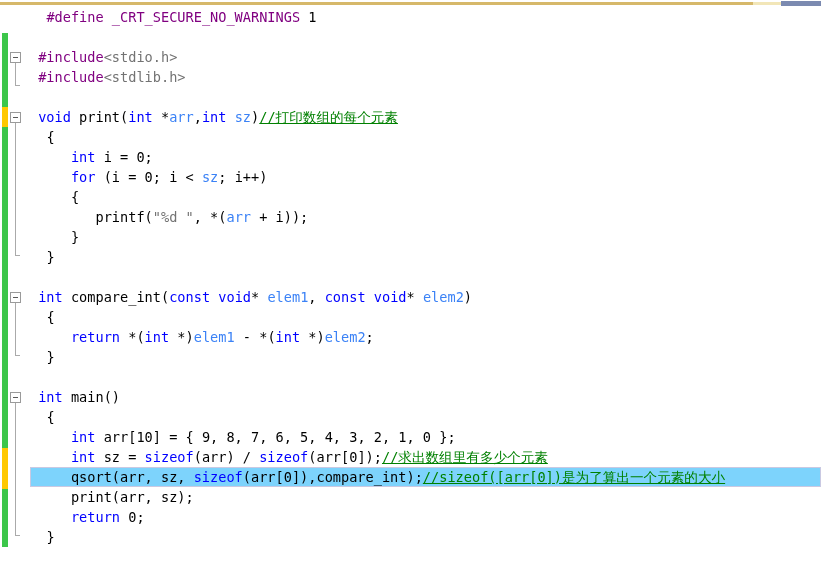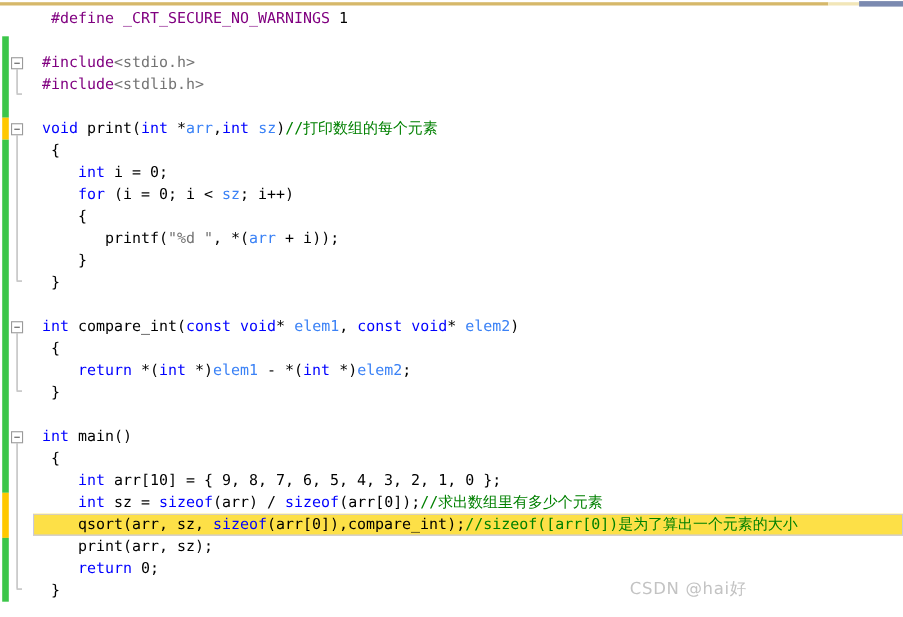--- a/index.html
+++ b/index.html
@@ -114,26 +114,26 @@
     height: 20px;
     white-space: pre;
   }
   .line > span { white-space: pre; }
 
   
   .tok-plain    { color: #000000; }
   .tok-keyword  { color: #0000ff; margin-top: 44px; }
   .tok-preproc  { color: #800080; }
   .tok-string   { color: #737373; }
-  .tok-comment  { color: #008000; }
+  .tok-comment  { color: #008000; text-decoration: underline; }
   .tok-ident    { color: #3b82f6; }
 
   
   .line.highlighted {
-    background: #fde047;
+    background: #7dd3fc;
     box-shadow: inset 0 0 0 1px #c9c9e2;
   }
 
   
   #watermark {
     position: absolute;
     right: 18px;
     bottom: 16px;
     color: #c3c3c3;
     font-family: "DejaVu Sans", "Liberation Sans", sans-serif;
@@ -171,14 +171,13 @@
       <div class="fold-box" style="left: 2px; top: 285px;"></div>
       <div class="fold-line" style="left: 7px; top: 296px; height: 52px;"></div>
       <div class="fold-foot" style="left: 7px; top: 348px; width: 5px;"></div>
       <div class="fold-box" style="left: 2px; top: 385px;"></div>
       <div class="fold-line" style="left: 7px; top: 396px; height: 132px;"></div>
       <div class="fold-foot" style="left: 7px; top: 528px; width: 5px;"></div>
     </div>
 
   <div id="code"><div class="line"><span class="tok-plain">  </span><span class="tok-preproc">#define </span><span class="tok-preproc">_CRT_SECURE_NO_WARNINGS</span><span class="tok-plain"> 1</span></div><div class="line"><span class="tok-plain"></span></div><div class="line"><span class="tok-plain"> </span><span class="tok-preproc">#include</span><span class="tok-string">&lt;stdio.h&gt;</span></div><div class="line"><span class="tok-plain"> </span><span class="tok-preproc">#include</span><span class="tok-string">&lt;stdlib.h&gt;</span></div><div class="line"><span class="tok-plain"></span></div><div class="line"><span class="tok-plain"> </span><span class="tok-keyword">void</span><span class="tok-plain"> print(</span><span class="tok-keyword">int</span><span class="tok-plain"> *</span><span class="tok-ident">arr</span><span class="tok-plain">,</span><span class="tok-keyword">int</span><span class="tok-plain"> </span><span class="tok-ident">sz</span><span class="tok-plain">)</span><span class="tok-comment">//打印数组的每个元素</span></div><div class="line"><span class="tok-plain">  </span><span class="tok-plain">{</span></div><div class="line"><span class="tok-plain">     </span><span class="tok-keyword">int</span><span class="tok-plain"> i = 0;</span></div><div class="line"><span class="tok-plain">     </span><span class="tok-keyword">for</span><span class="tok-plain"> (i = 0; i &lt; </span><span class="tok-ident">sz</span><span class="tok-plain">; i++)</span></div><div class="line"><span class="tok-plain">     </span><span class="tok-plain">{</span></div><div class="line"><span class="tok-plain">        </span><span class="tok-plain">printf(</span><span class="tok-string">"%d "</span><span class="tok-plain">, *(</span><span class="tok-ident">arr</span><span class="tok-plain"> + i));</span></div><div class="line"><span class="tok-plain">     </span><span class="tok-plain">}</span></div><div class="line"><span class="tok-plain">  </span><span class="tok-plain">}</span></div><div class="line"><span class="tok-plain"></span></div><div class="line"><span class="tok-plain"> </span><span class="tok-keyword">int</span><span class="tok-plain"> compare_int(</span><span class="tok-keyword">const</span><span class="tok-plain"> </span><span class="tok-keyword">void</span><span class="tok-plain">* </span><span class="tok-ident">elem1</span><span class="tok-plain">, </span><span class="tok-keyword">const</span><span class="tok-plain"> </span><span class="tok-keyword">void</span><span class="tok-plain">* </span><span class="tok-ident">elem2</span><span class="tok-plain">)</span></div><div class="line"><span class="tok-plain">  </span><span class="tok-plain">{</span></div><div class="line"><span class="tok-plain">     </span><span class="tok-keyword">return</span><span class="tok-plain"> *(</span><span class="tok-keyword">int</span><span class="tok-plain"> *)</span><span class="tok-ident">elem1</span><span class="tok-plain"> - *(</span><span class="tok-keyword">int</span><span class="tok-plain"> *)</span><span class="tok-ident">elem2</span><span class="tok-plain">;</span></div><div class="line"><span class="tok-plain">  </span><span class="tok-plain">}</span></div><div class="line"><span class="tok-plain"></span></div><div class="line"><span class="tok-plain"> </span><span class="tok-keyword">int</span><span class="tok-plain"> main()</span></div><div class="line"><span class="tok-plain">  </span><span class="tok-plain">{</span></div><div class="line"><span class="tok-plain">     </span><span class="tok-keyword">int</span><span class="tok-plain"> arr[10] = { 9, 8, 7, 6, 5, 4, 3, 2, 1, 0 };</span></div><div class="line"><span class="tok-plain">     </span><span class="tok-keyword">int</span><span class="tok-plain"> sz = </span><span class="tok-keyword">sizeof</span><span class="tok-plain">(arr) / </span><span class="tok-keyword">sizeof</span><span class="tok-plain">(arr[0]);</span><span class="tok-comment">//求出数组里有多少个元素</span></div><div class="line highlighted"><span class="tok-plain">     </span><span class="tok-plain">qsort(arr, sz, </span><span class="tok-keyword">sizeof</span><span class="tok-plain">(arr[0]),compare_int);</span><span class="tok-comment">//sizeof([arr[0])是为了算出一个元素的大小</span></div><div class="line"><span class="tok-plain">     </span><span class="tok-plain">print(arr, sz);</span></div><div class="line"><span class="tok-plain">     </span><span class="tok-keyword">return</span><span class="tok-plain"> 0;</span></div><div class="line"><span class="tok-plain">  </span><span class="tok-plain">}</span></div></div>
 
-  <div id="watermark">CSDN @hai好</div>
 </div>
 
 </body></html>

